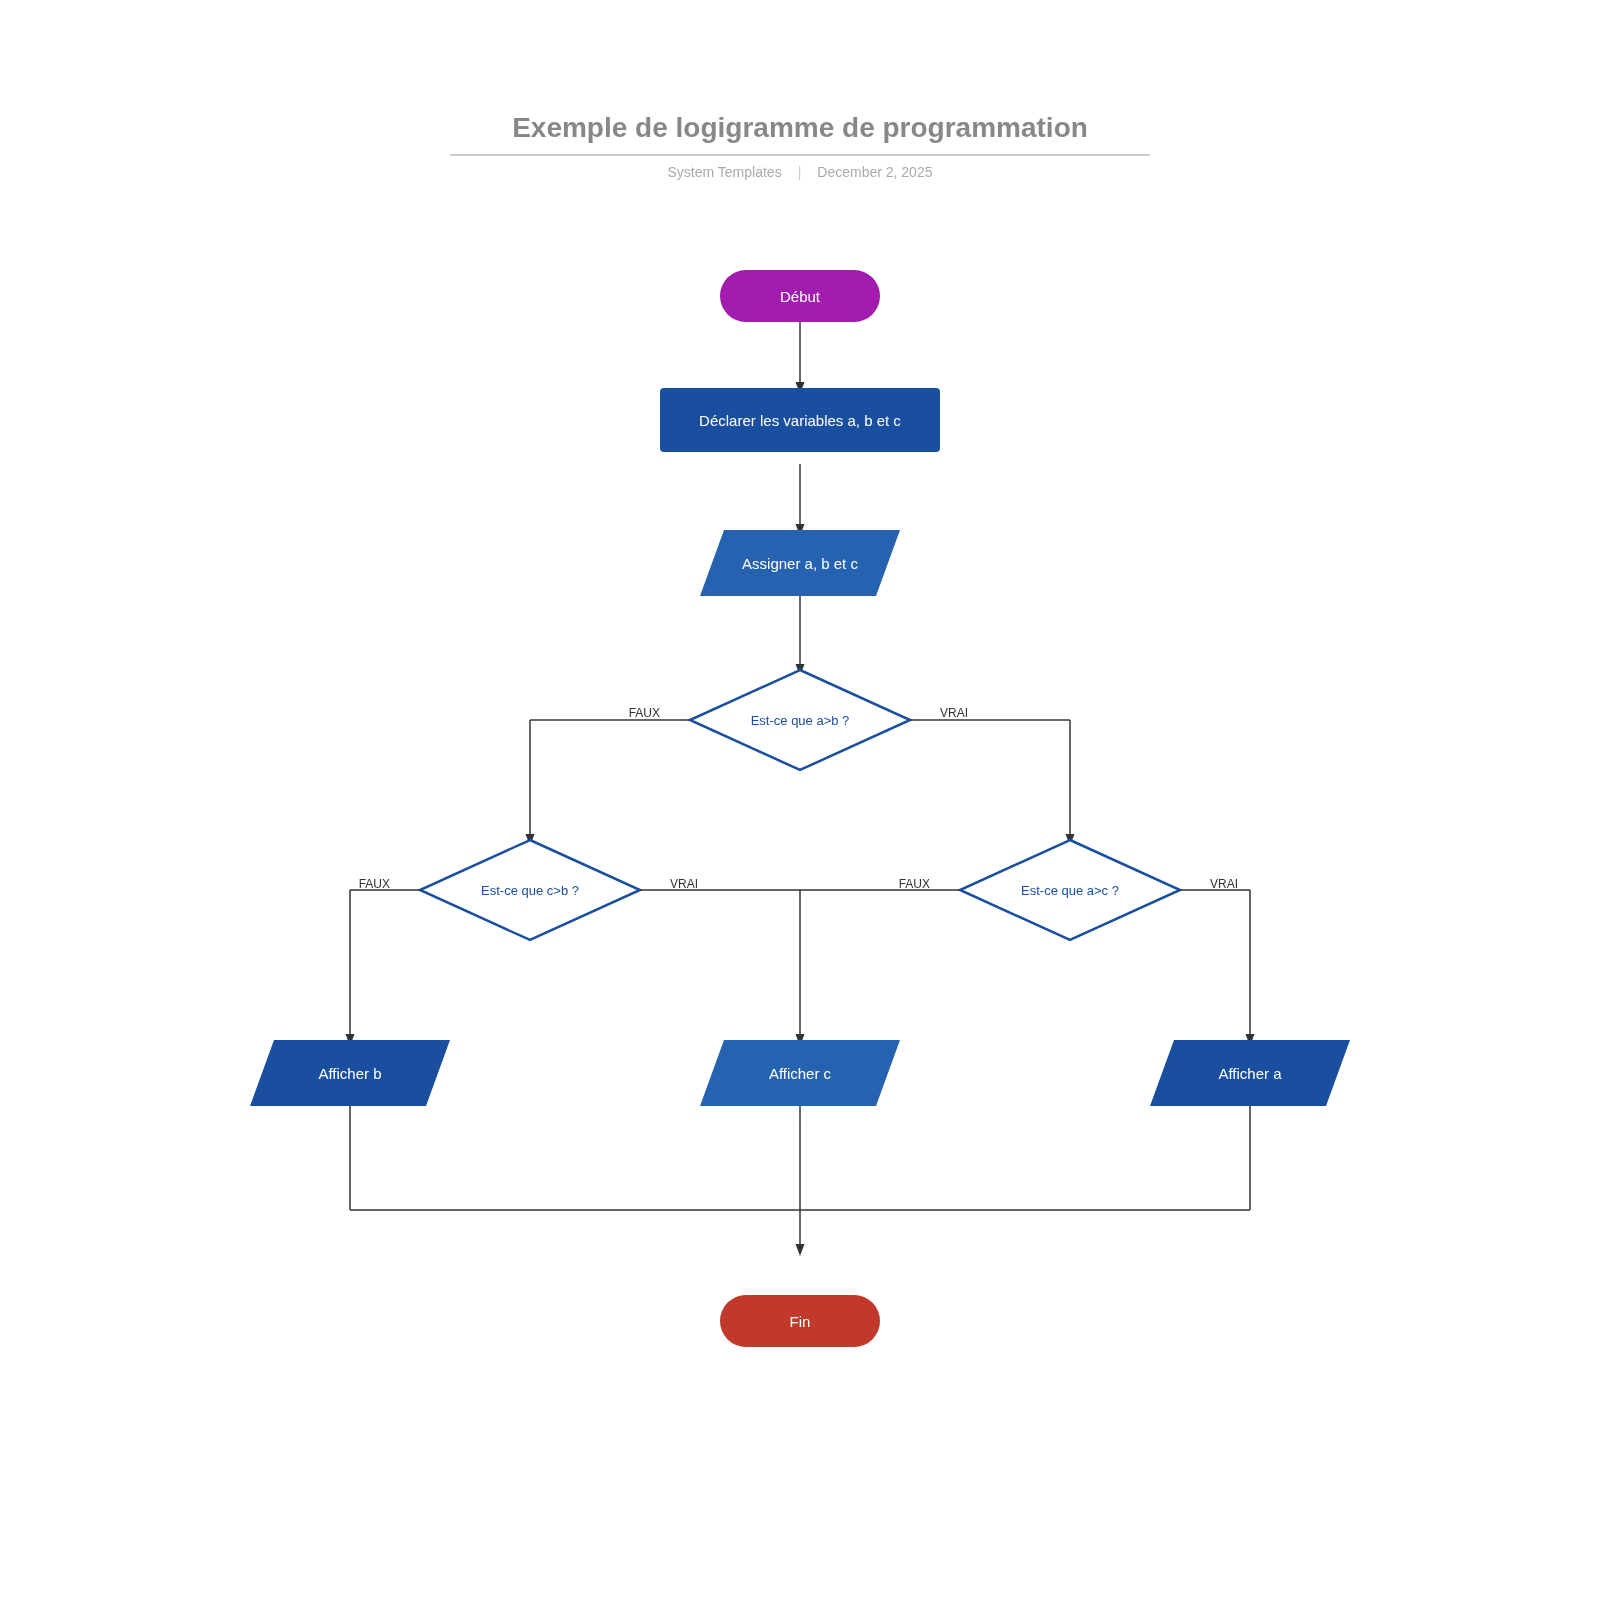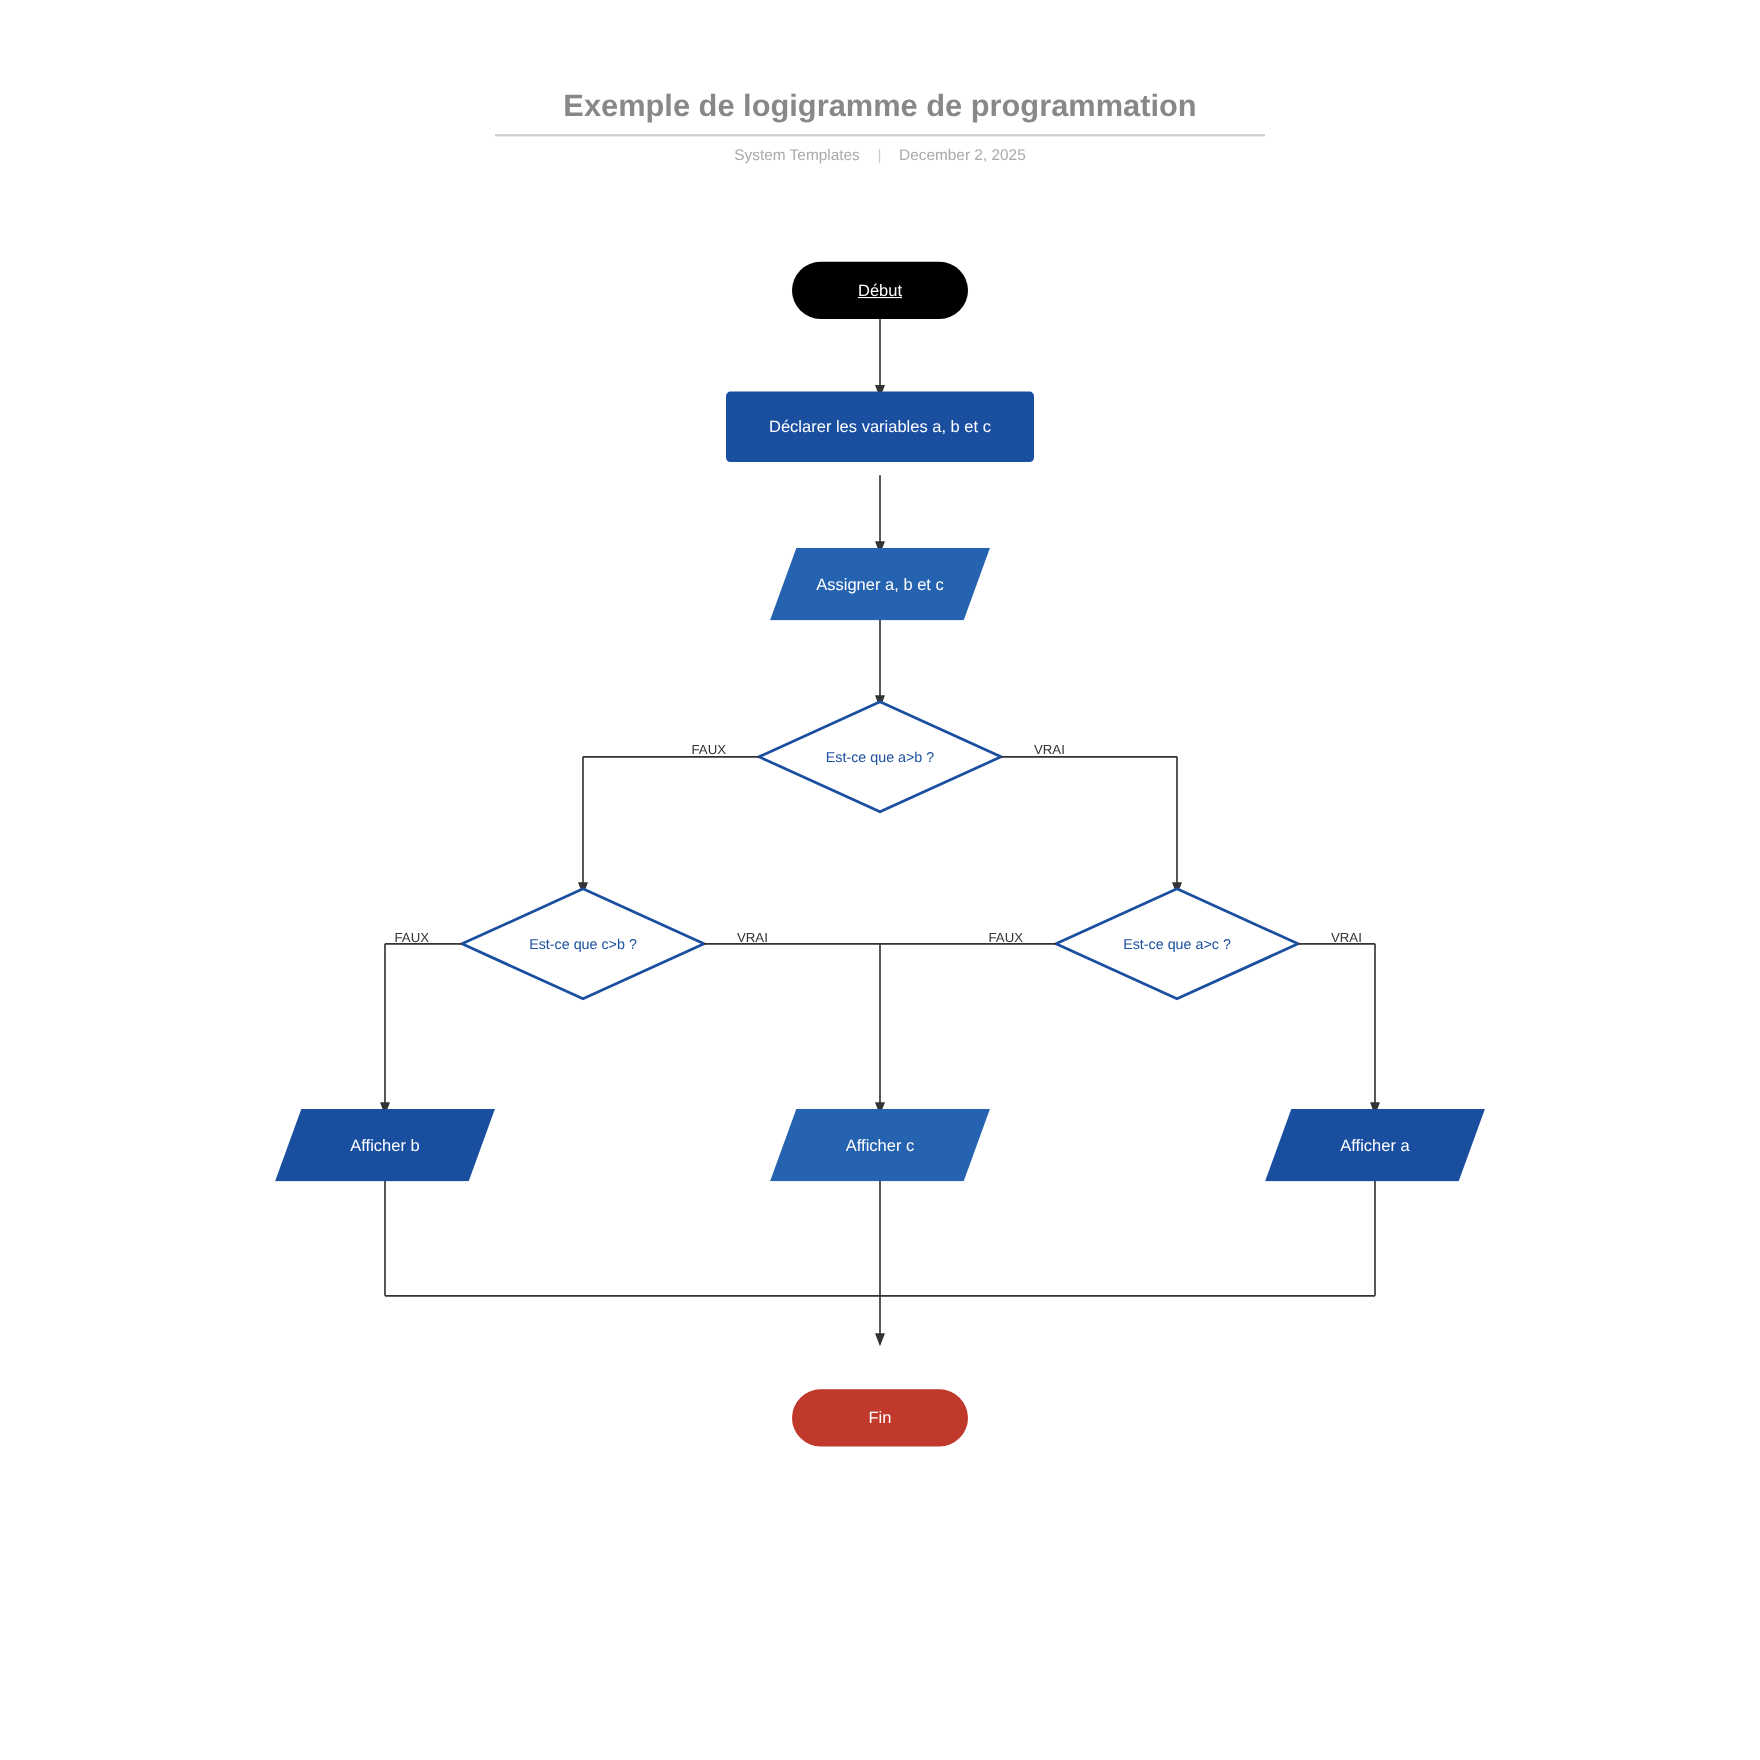--- a/index.html
+++ b/index.html
@@ -11,21 +11,21 @@
       overflow: hidden;
       position: relative;
     }
 
     .page-container {
       width: 1600px;
       height: 1600px;
       display: flex;
       flex-direction: column;
       align-items: center;
-      padding-top: 80px;
+      padding-top: 112px;
     }
 
     .header {
       display: flex;
       flex-direction: column;
       align-items: center;
       margin-bottom: 60px;
       width: 700px;
     }
 
@@ -95,21 +95,21 @@
       height: 64px;
     }
 
     
     .node-para {
       width: 200px;
       height: 66px;
       clip-path: polygon(12% 0%, 100% 0%, 88% 100%, 0% 100%);
     }
 
-    .green { background-color: #000000; text-decoration: underline; }
+    .green { background-color: #a21caf; }
     .blue-dark { background-color: #1a4fa0; }
     .blue-medium { background-color: #2563b0; }
     .red { background-color: #c0392b; }
   </style>
 </head>
 <body>
 
 <div class="page-container">
 
   <div class="header">

